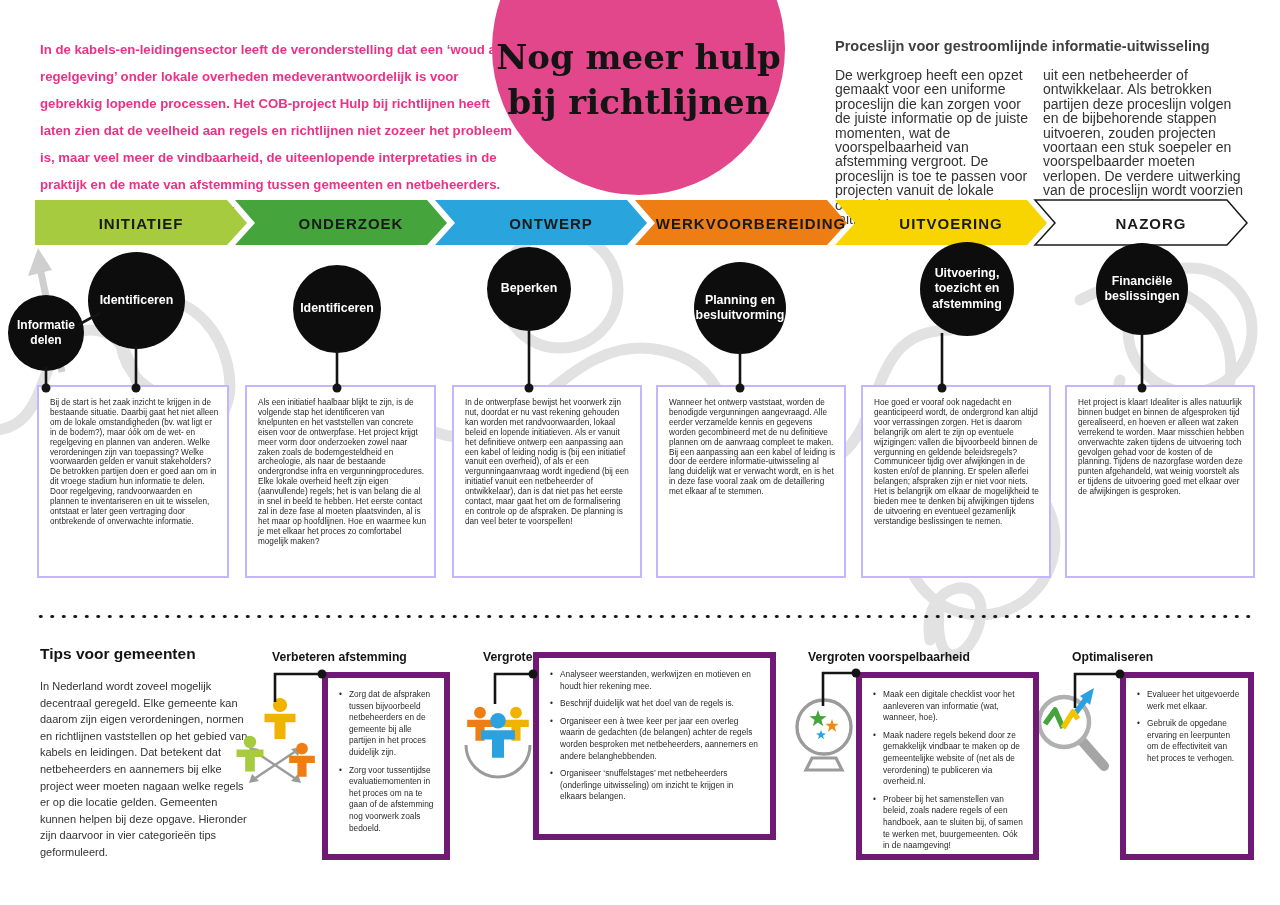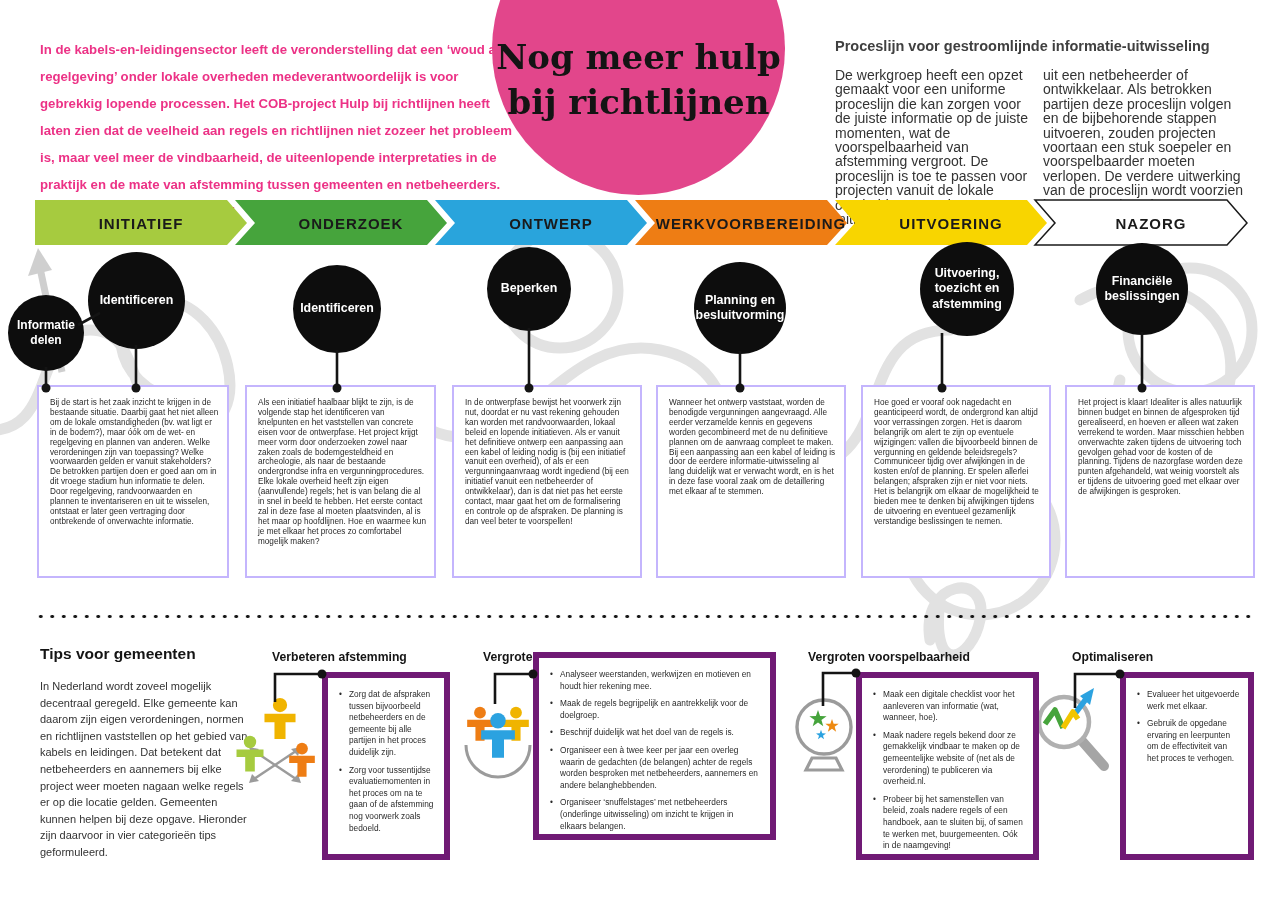--- a/index.html
+++ b/index.html
@@ -193,21 +193,20 @@
 
   <div class="abs tbox" style="left:322px;top:672px;width:128px;height:188px">
     <ul>
       <li>Zorg dat de afspraken tussen bijvoorbeeld netbeheerders en de gemeente bij alle partijen in het proces duidelijk zijn.</li>
       <li>Zorg voor tussentijdse evaluatiemomenten in het proces om na te gaan of de afstemming nog voorwerk zoals bedoeld.</li>
     </ul>
   </div>
   <div class="abs tbox" style="left:533px;top:652px;width:243px;height:188px">
     <ul>
       <li>Analyseer weerstanden, werkwijzen en motieven en houdt hier rekening mee.</li>
-      <li>Maak de regels begrijpelijk en aantrekkelijk voor de doelgroep.</li>
       <li>Beschrijf duidelijk wat het doel van de regels is.</li>
       <li>Organiseer een à twee keer per jaar een overleg waarin de gedachten (de belangen) achter de regels worden besproken met netbeheerders, aannemers en andere belanghebbenden.</li>
       <li>Organiseer ‘snuffelstages’ met netbeheerders (onderlinge uitwisseling) om inzicht te krijgen in elkaars belangen.</li>
     </ul>
   </div>
   <div class="abs tbox" style="left:856px;top:672px;width:183px;height:188px">
     <ul>
       <li>Maak een digitale checklist voor het aanleveren van informatie (wat, wanneer, hoe).</li>
       <li>Maak nadere regels bekend door ze gemakkelijk vindbaar te maken op de gemeentelijke website of (net als de verordening) te publiceren via overheid.nl.</li>
       <li>Probeer bij het samenstellen van beleid, zoals nadere regels of een handboek, aan te sluiten bij, of samen te werken met, buurgemeenten. Oók in de naamgeving!</li>

